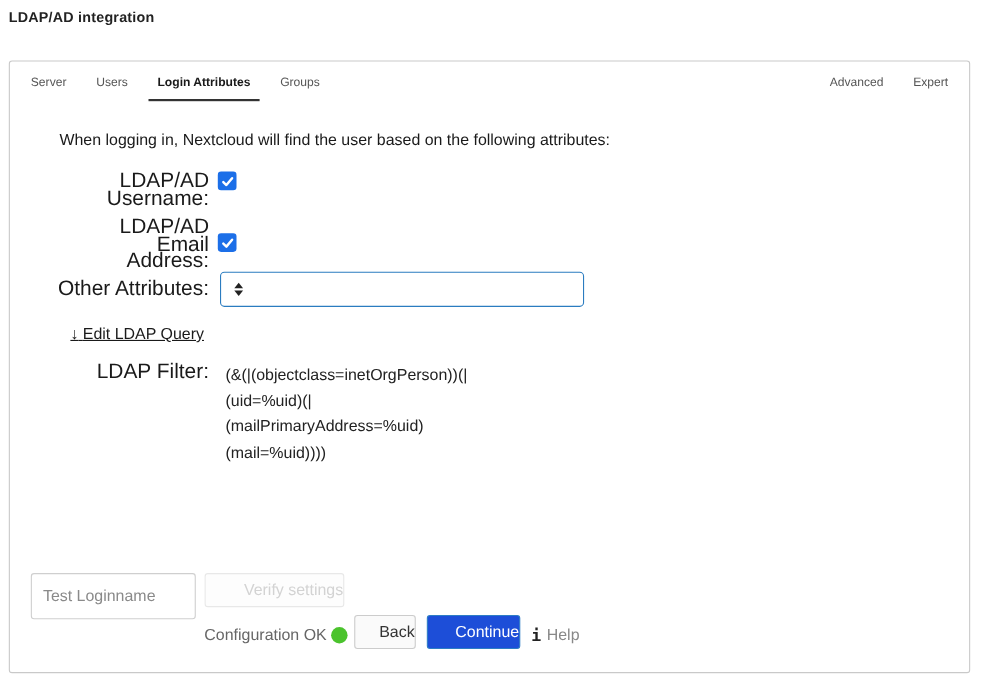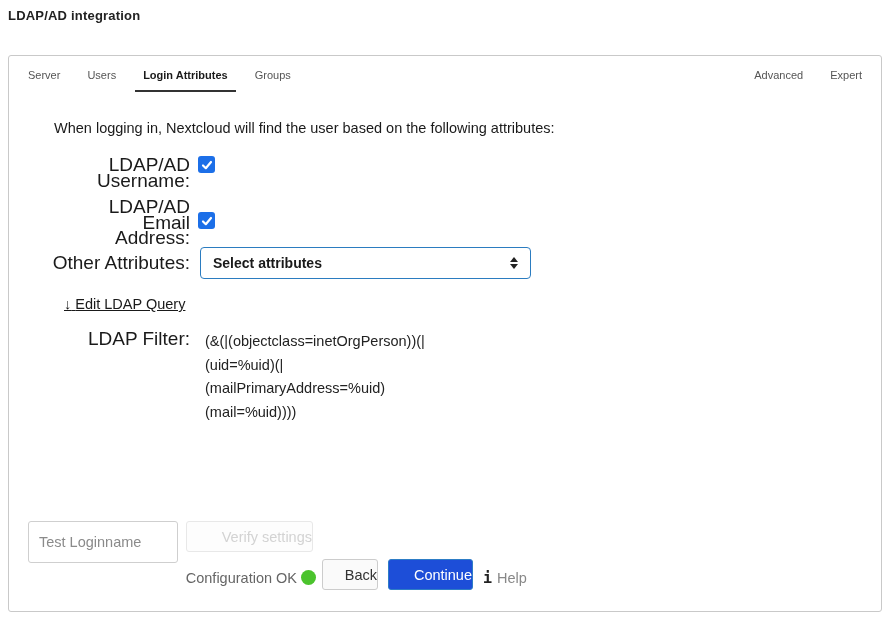--- a/index.html
+++ b/index.html
@@ -110,21 +110,20 @@
 
 <div class="field-label lbl-email">LDAP/AD Email Address:</div>
 <div class="checkbox cb-email">
   <svg viewBox="0 0 12 12" fill="none">
     <polyline points="2,6.5 4.8,9.2 10,3" stroke="#fff" stroke-width="2.2" stroke-linecap="round" stroke-linejoin="round"></polyline>
   </svg>
 </div>
 
 <div class="field-label lbl-other">Other Attributes:</div>
 <div class="select-box">
-  <span class="value">Select attributes</span>
   <span class="updown">
       <i class="up"></i>
       <i class="down"></i>
     </span>
 </div>
 
 <div class="edit-link">
   <span>↓</span>
   <span>Edit LDAP Query</span>
 </div>

